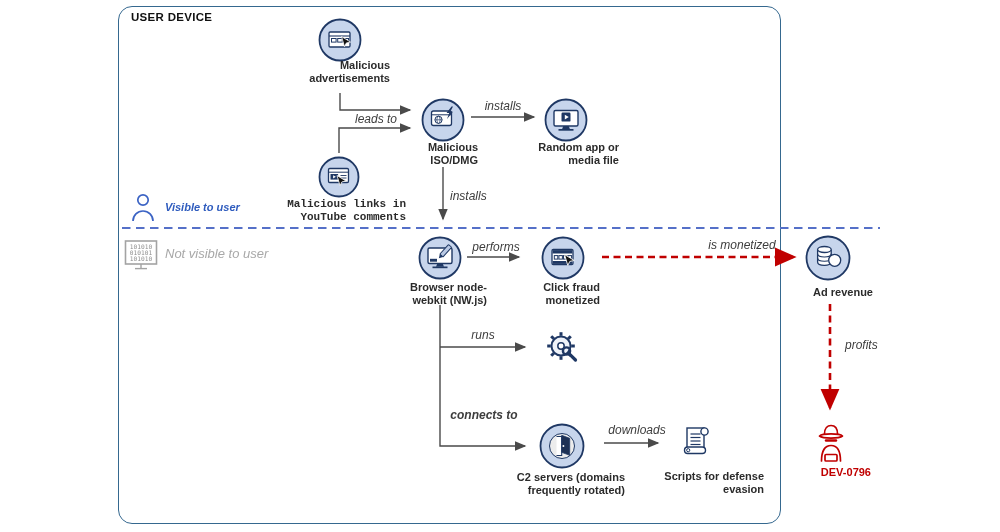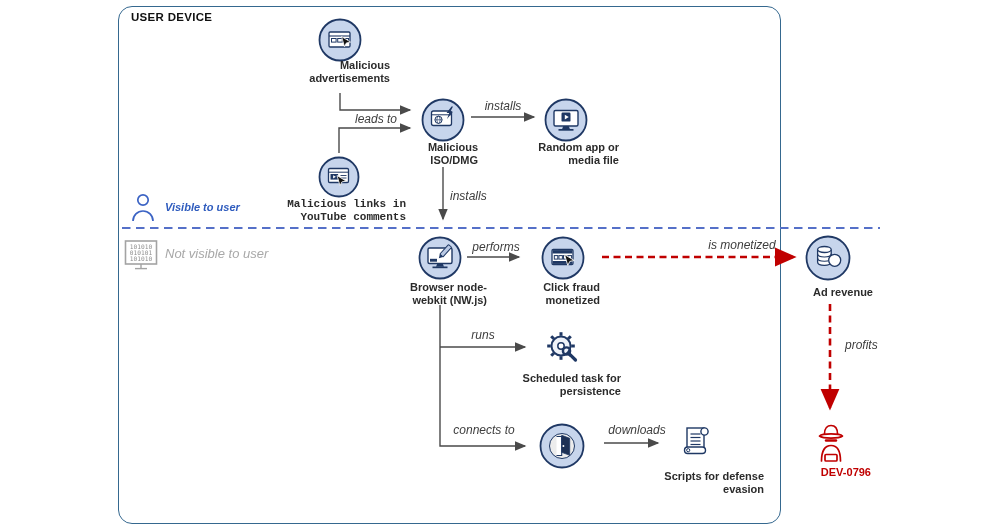--- a/index.html
+++ b/index.html
@@ -214,31 +214,31 @@
       <line x1="12" y1="29.6" x2="24" y2="29.6" stroke="#a3a3a3" stroke-width="1.4"></line>
     </svg>
   </div>
 
   <div class="node-label" style="left:340px;top:59px;width:100px;">Malicious advertisements</div>
   <div class="node-label" style="left:443px;top:141px;width:70px;">Malicious ISO/DMG</div>
   <div class="node-label" style="left:567px;top:141px;width:104px;">Random app or media file</div>
   <div class="node-label" style="left:339px;top:198px;width:134px;font-family:Liberation Mono, monospace;">Malicious links in YouTube comments</div>
   <div class="node-label" style="left:440px;top:281px;width:94px;">Browser node-webkit (NW.js)</div>
   <div class="node-label" style="left:563px;top:281px;width:74px;">Click fraud monetized</div>
-  <div class="node-label" style="left:564px;top:372px;width:114px;">Scheduled task for persistence</div>
+  <div class="node-label" style="left:562px;top:471px;width:126px;">C2 servers (domains frequently rotated)</div>
   <div class="node-label" style="left:696px;top:470px;width:112px;margin-left:12px;">Scripts for defense evasion</div>
   <div class="node-label" style="left:828px;top:286px;width:90px;">Ad revenue</div>
   <div class="node-label actor-label" style="left:831px;top:466px;width:80px;">DEV-0796</div>
 
   <div class="legend-visible">Visible to user</div>
   <div class="legend-hidden">Not visible to user</div>
 
   <div class="edge-label" style="left:376px;top:112px;">leads to</div>
   <div class="edge-label" style="left:503px;top:99px;">installs</div>
   <div class="edge-label left" style="left:450px;top:189px;">installs</div>
   <div class="edge-label" style="left:496px;top:240px;">performs</div>
   <div class="edge-label" style="left:694px;top:238px;margin-left:48px;">is monetized</div>
   <div class="edge-label" style="left:483px;top:328px;">runs</div>
-  <div class="edge-label" style="left:484px;top:423px;">connects to</div>
+  <div class="edge-label" style="left:484px;top:408px;font-weight:bold;">connects to</div>
   <div class="edge-label" style="left:637px;top:423px;text-align:right;">downloads</div>
   <div class="edge-label left" style="left:845px;top:338px;">profits</div>
 
 </div>
 
 </body></html>

